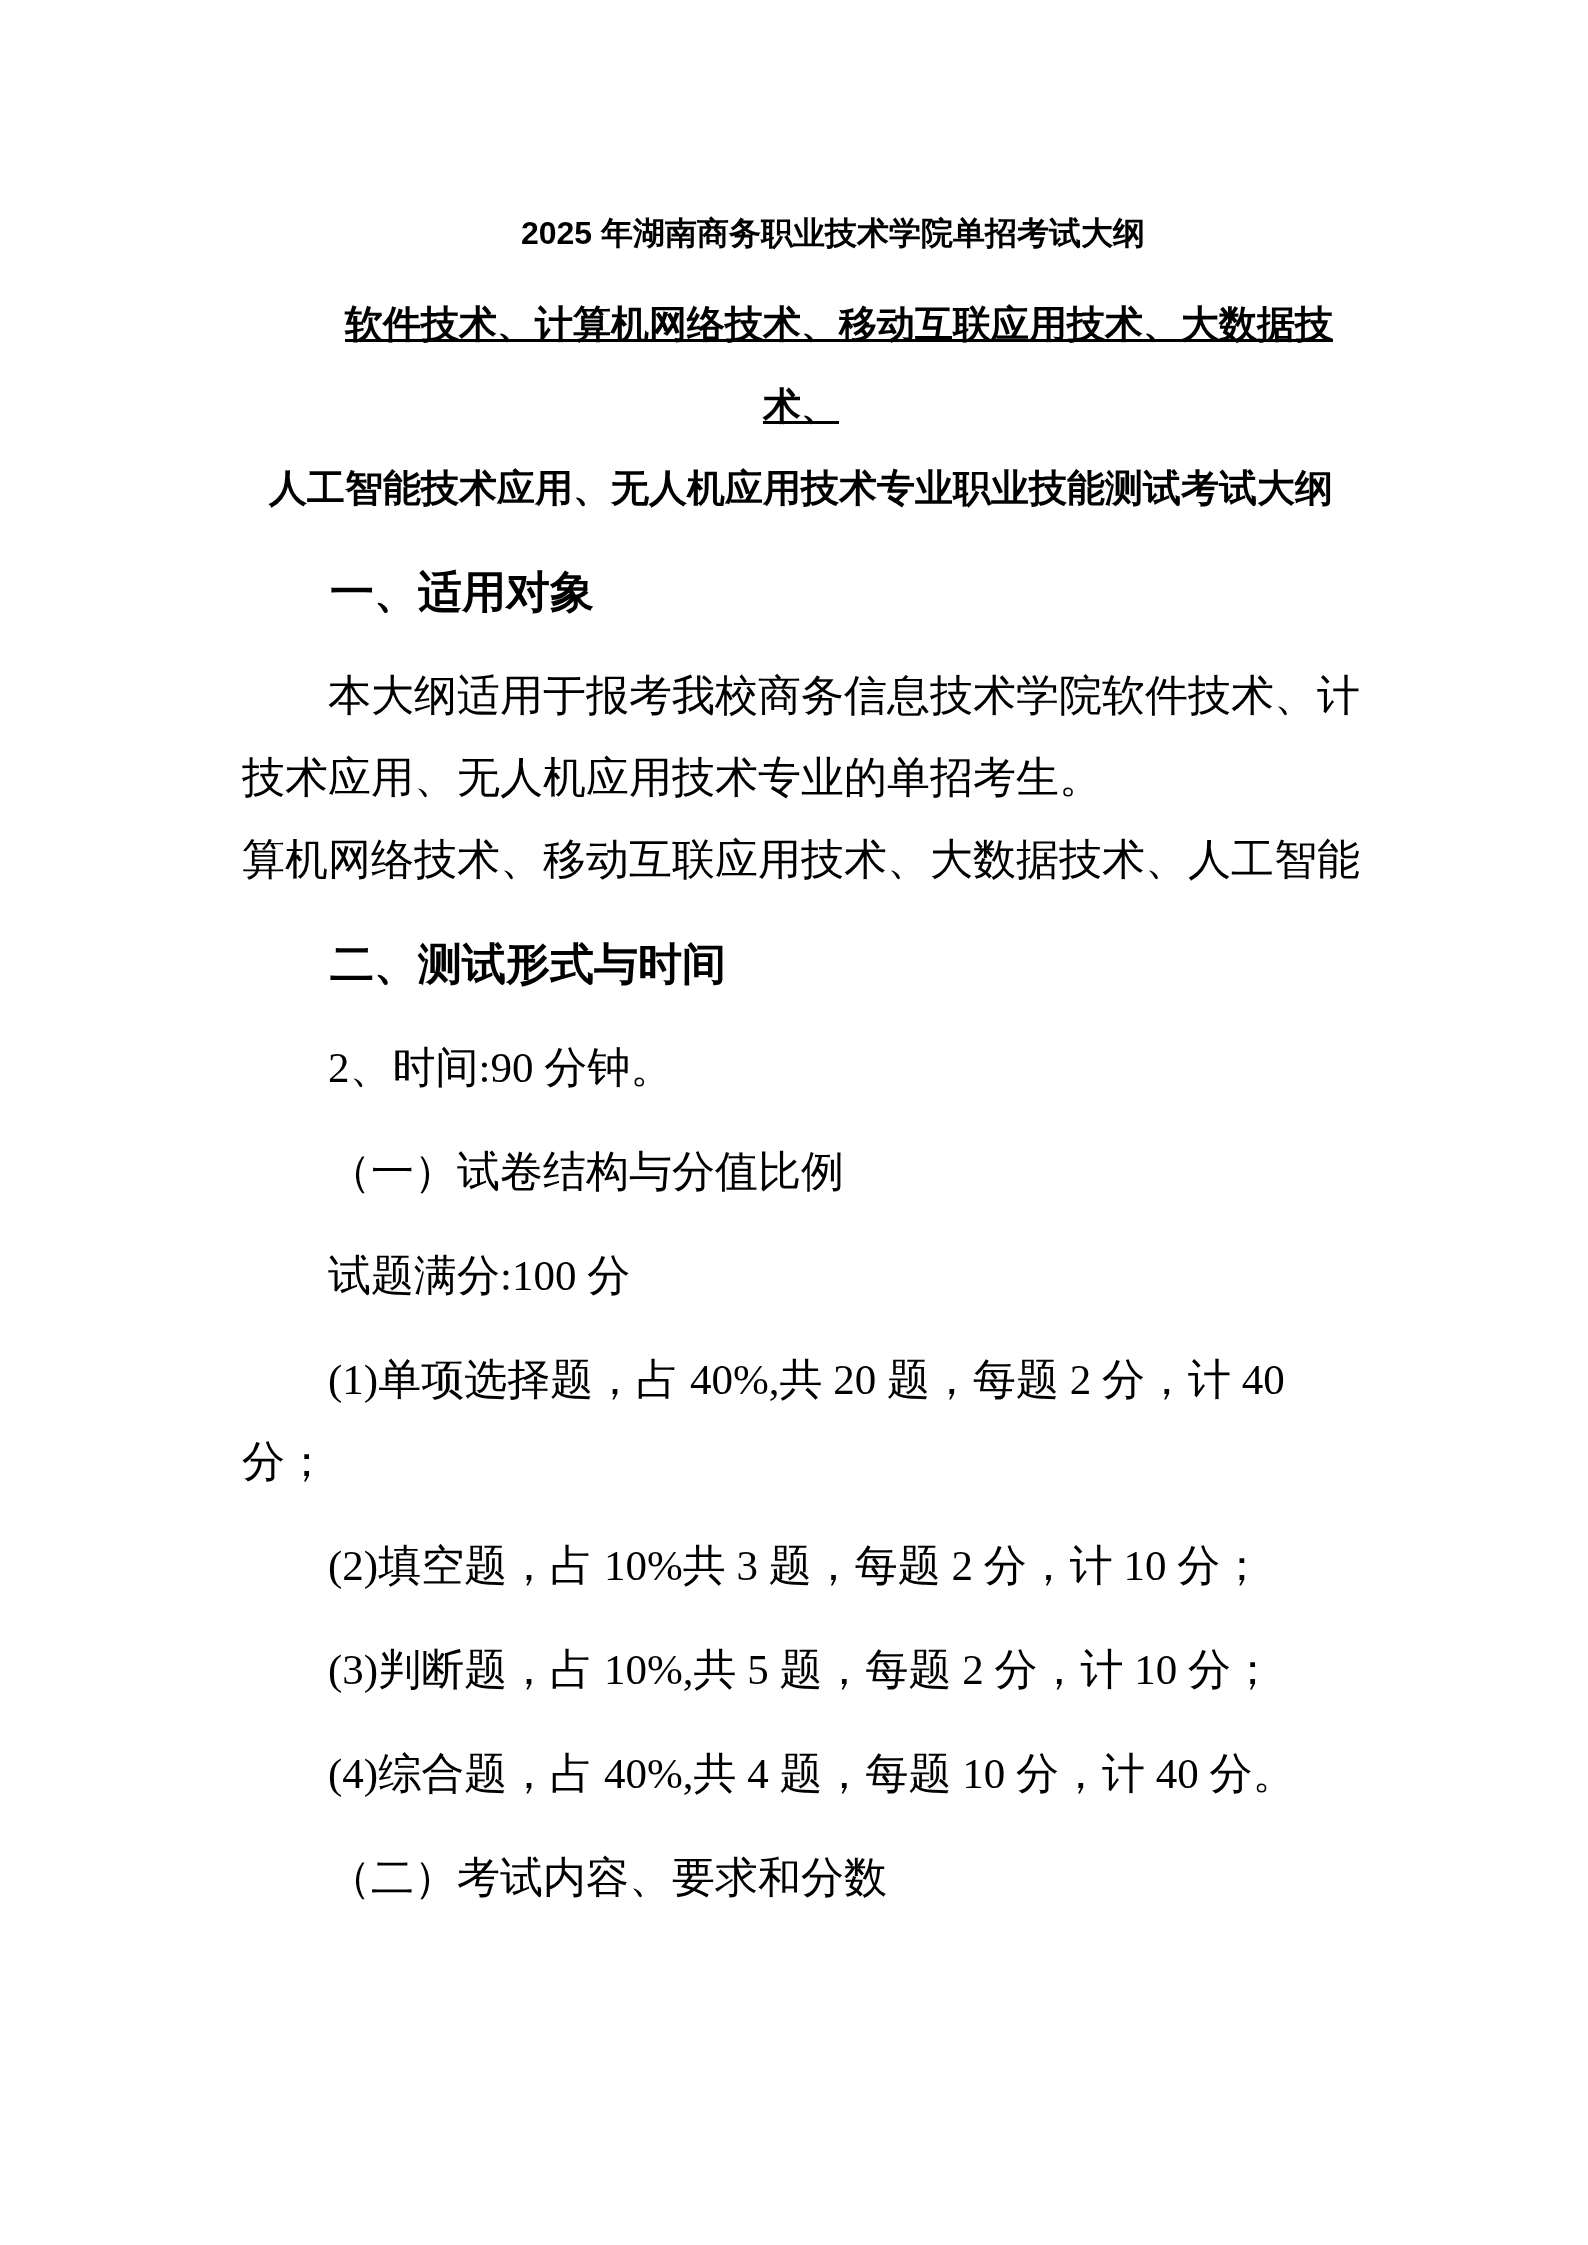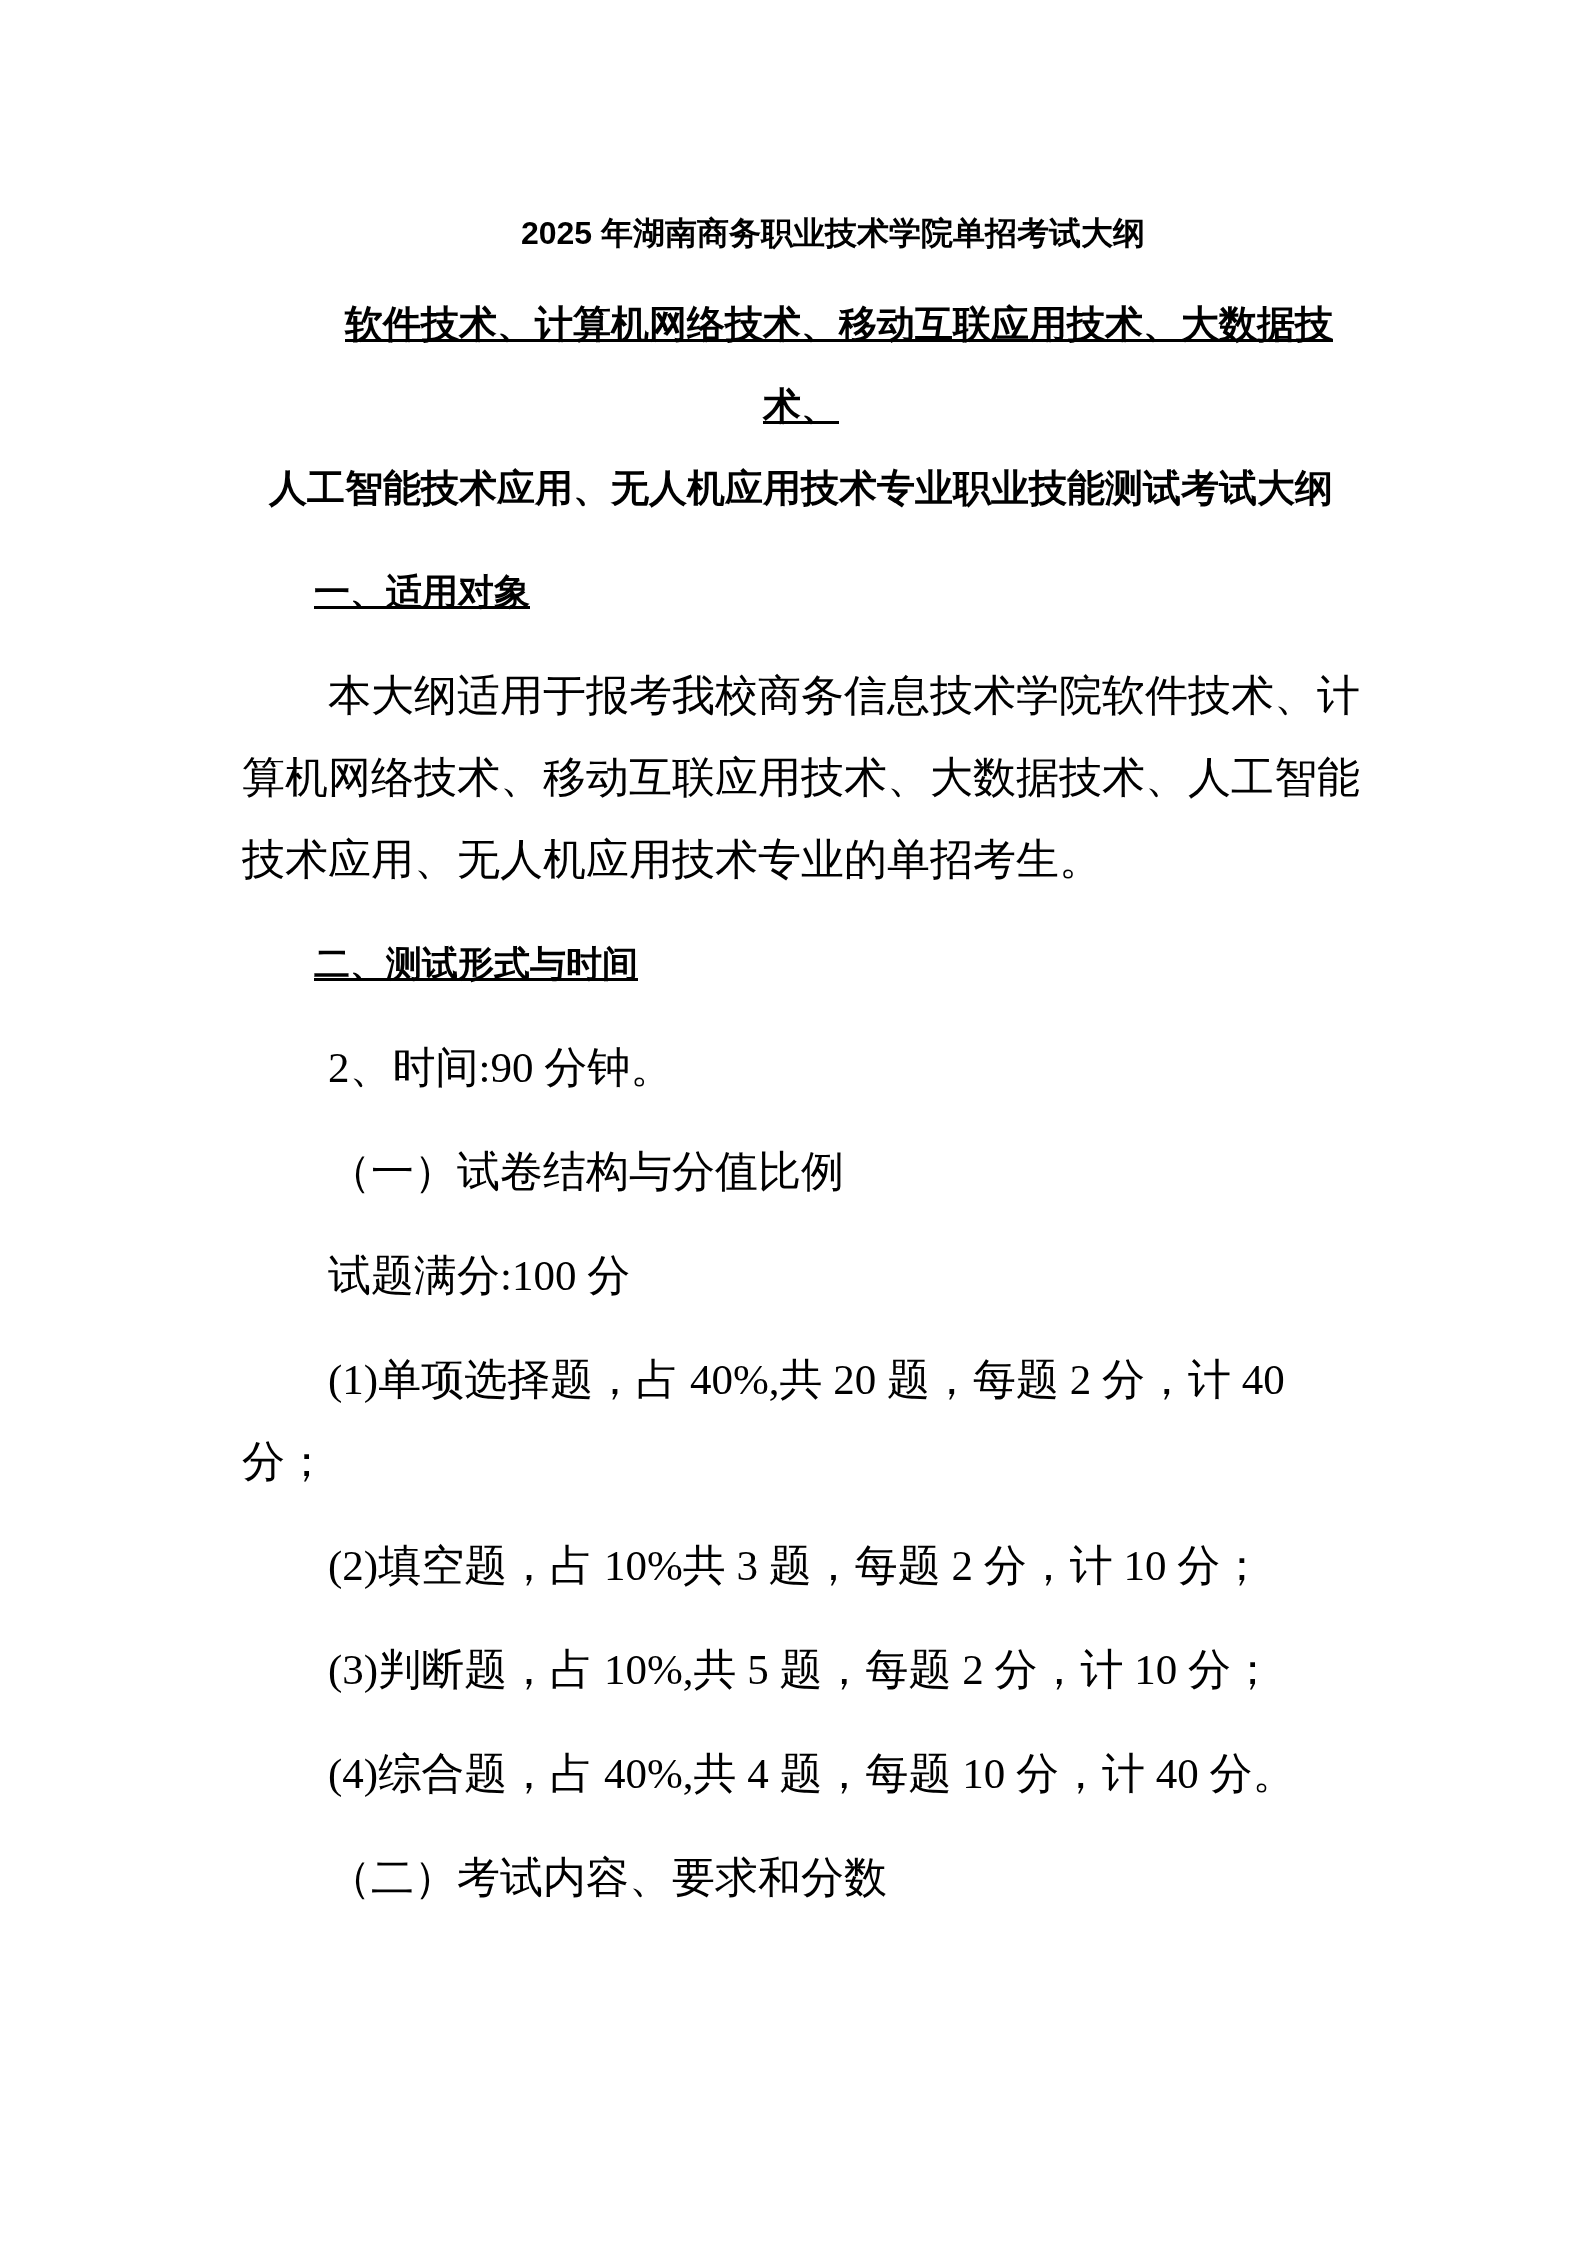--- a/index.html
+++ b/index.html
@@ -37,24 +37,23 @@
       line-height: 82px;
       text-align: center;
     }
     .doc-subtitle .line { display: block; }
     .doc-subtitle .line.first { text-indent: 2em; text-decoration: underline; }
     
     .sec-heading {
       margin: 0 0 22px 0;
       font-family: "Liberation Sans", "DejaVu Sans", sans-serif;
       font-weight: bold;
-      font-size: 36px;
+      font-size: 44px;
       line-height: 82px;
       text-indent: 2em;
-      text-decoration: underline;
     }
     
     .body-para, .body-line {
       margin: 0 0 22px 0;
       font-family: "Liberation Serif", "DejaVu Serif", serif;
       font-weight: normal;
       font-size: 43px;
       line-height: 82px;
       text-align: left;
     }
@@ -70,22 +69,22 @@
 
   <p class="doc-subtitle">
     <span class="line first">软件技术、计算机网络技术、移动互联应用技术、大数据技术、</span>
     <span class="line">人工智能技术应用、无人机应用技术专业职业技能测试考试大纲</span>
   </p>
 
   <h2 class="sec-heading">一、适用对象</h2>
 
   <p class="body-para">
     <span class="line indent">本大纲适用于报考我校商务信息技术学院软件技术、计</span>
+    <span class="line">技术应用、无人机应用技术专业的单招考生。</span>
     <span class="line">算机网络技术、移动互联应用技术、大数据技术、人工智能</span>
-    <span class="line">技术应用、无人机应用技术专业的单招考生。</span>
   </p>
 
   <h2 class="sec-heading">二、测试形式与时间</h2>
 
 
   <p class="body-line indent">2、时间:90 分钟。</p>
 
 
   <p class="body-line indent">（一）试卷结构与分值比例</p>
 

